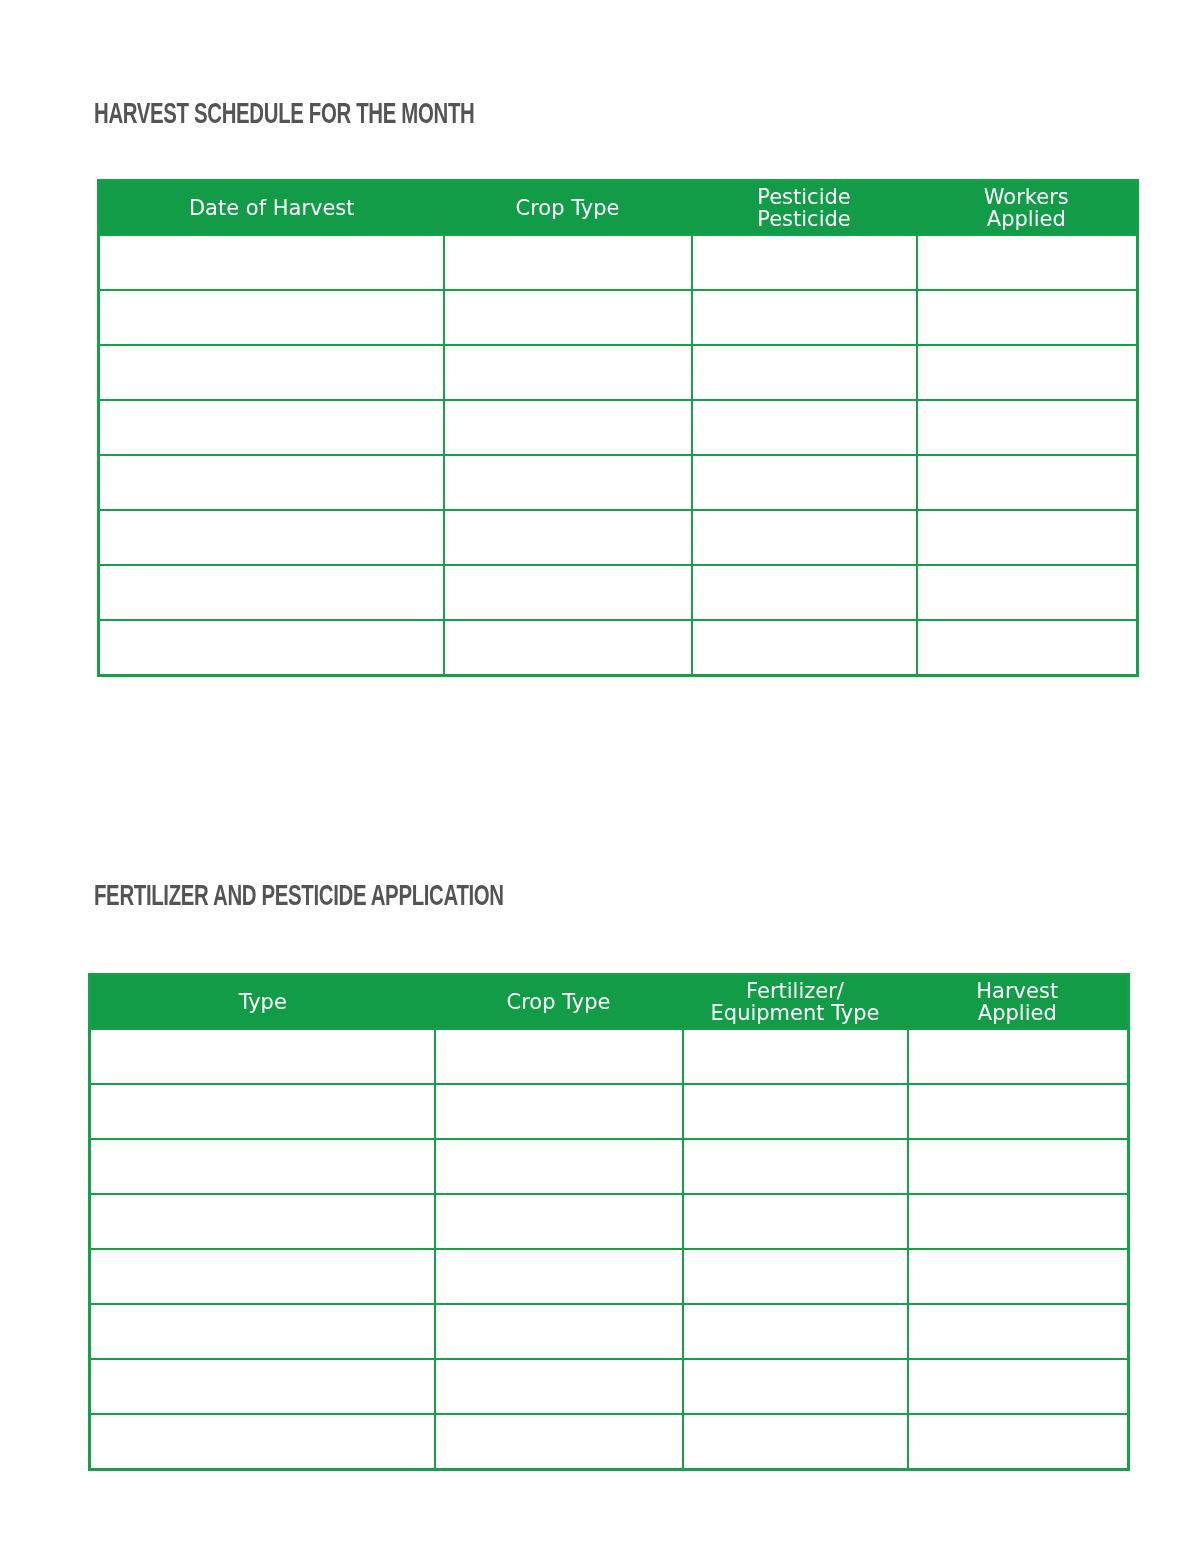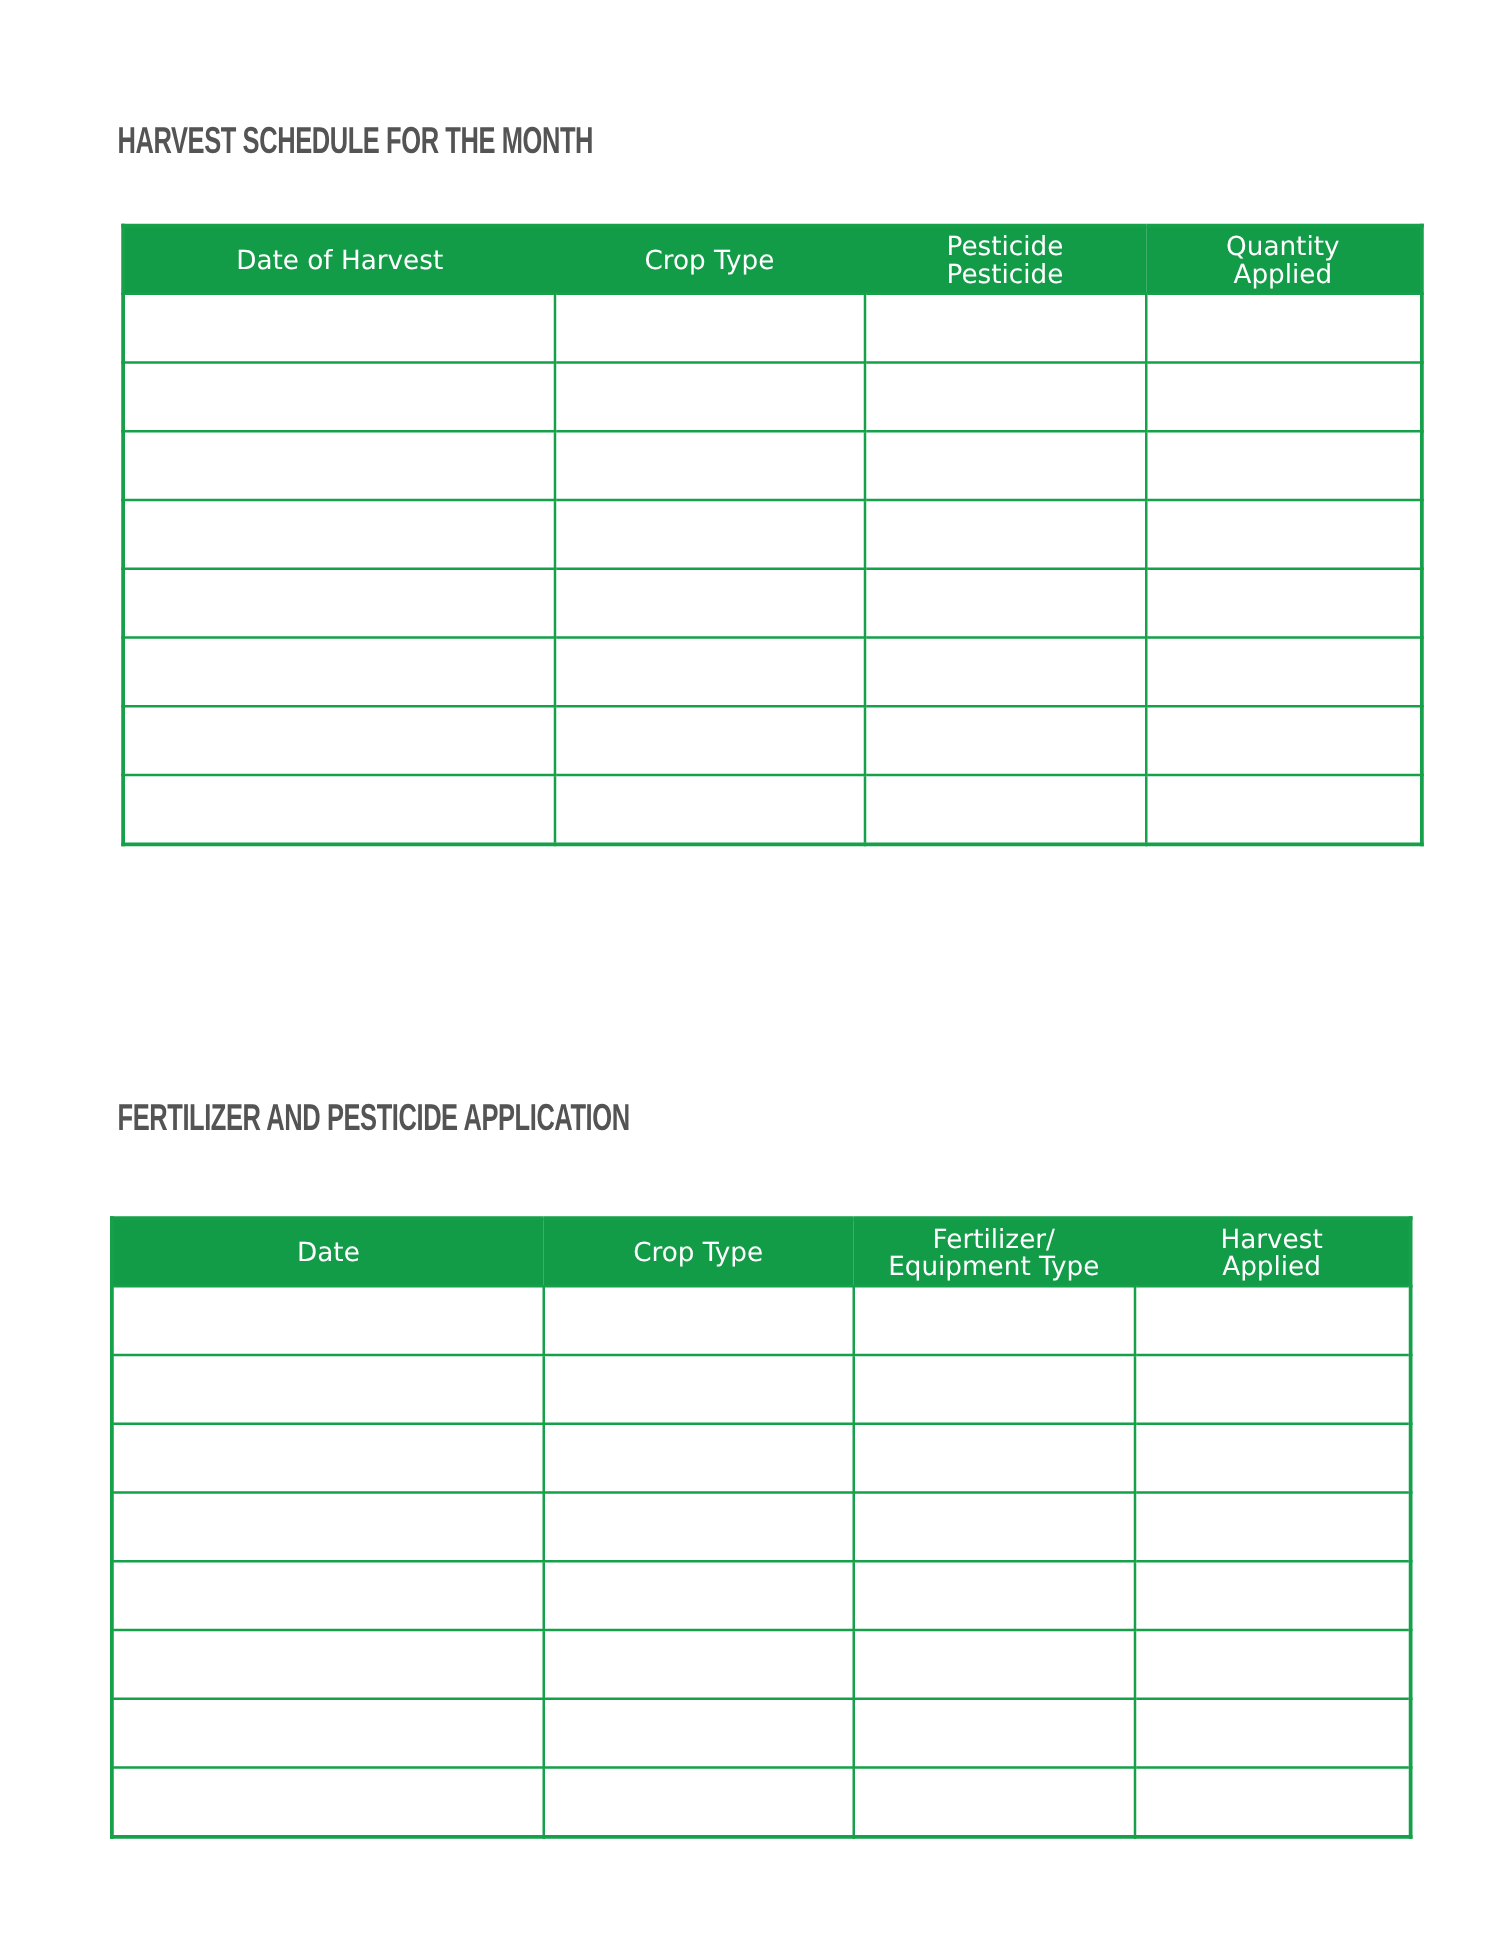--- a/index.html
+++ b/index.html
@@ -63,21 +63,21 @@
         <span class="hdr-text">Date of Harvest</span>
       </th>
       <th>
         <span class="hdr-text">Crop Type</span>
       </th>
       <th>
         <span class="hdr-text">Pesticide</span>
         <span class="hdr-text">Pesticide</span>
       </th>
       <th>
-        <span class="hdr-text">Quantity</span>
+        <span class="hdr-text">Workers</span>
         <span class="hdr-text">Applied</span>
       </th>
     </tr>
   </thead>
   <tbody>
     <tr>
         <td></td>
         <td></td>
         <td></td>
         <td></td>
@@ -132,21 +132,21 @@
 <table class="grid" style="left:88px; top:973px; width:1039px;">
   <colgroup>
     <col style="width:345px">
       <col style="width:248px">
       <col style="width:225px">
       <col style="width:221px">
   </colgroup>
   <thead>
     <tr>
       <th>
-        <span class="hdr-text">Date</span>
+        <span class="hdr-text">Type</span>
       </th>
       <th>
         <span class="hdr-text">Crop Type</span>
       </th>
       <th>
         <span class="hdr-text">Fertilizer/</span>
         <span class="hdr-text">Equipment Type</span>
       </th>
       <th>
         <span class="hdr-text">Harvest</span>

